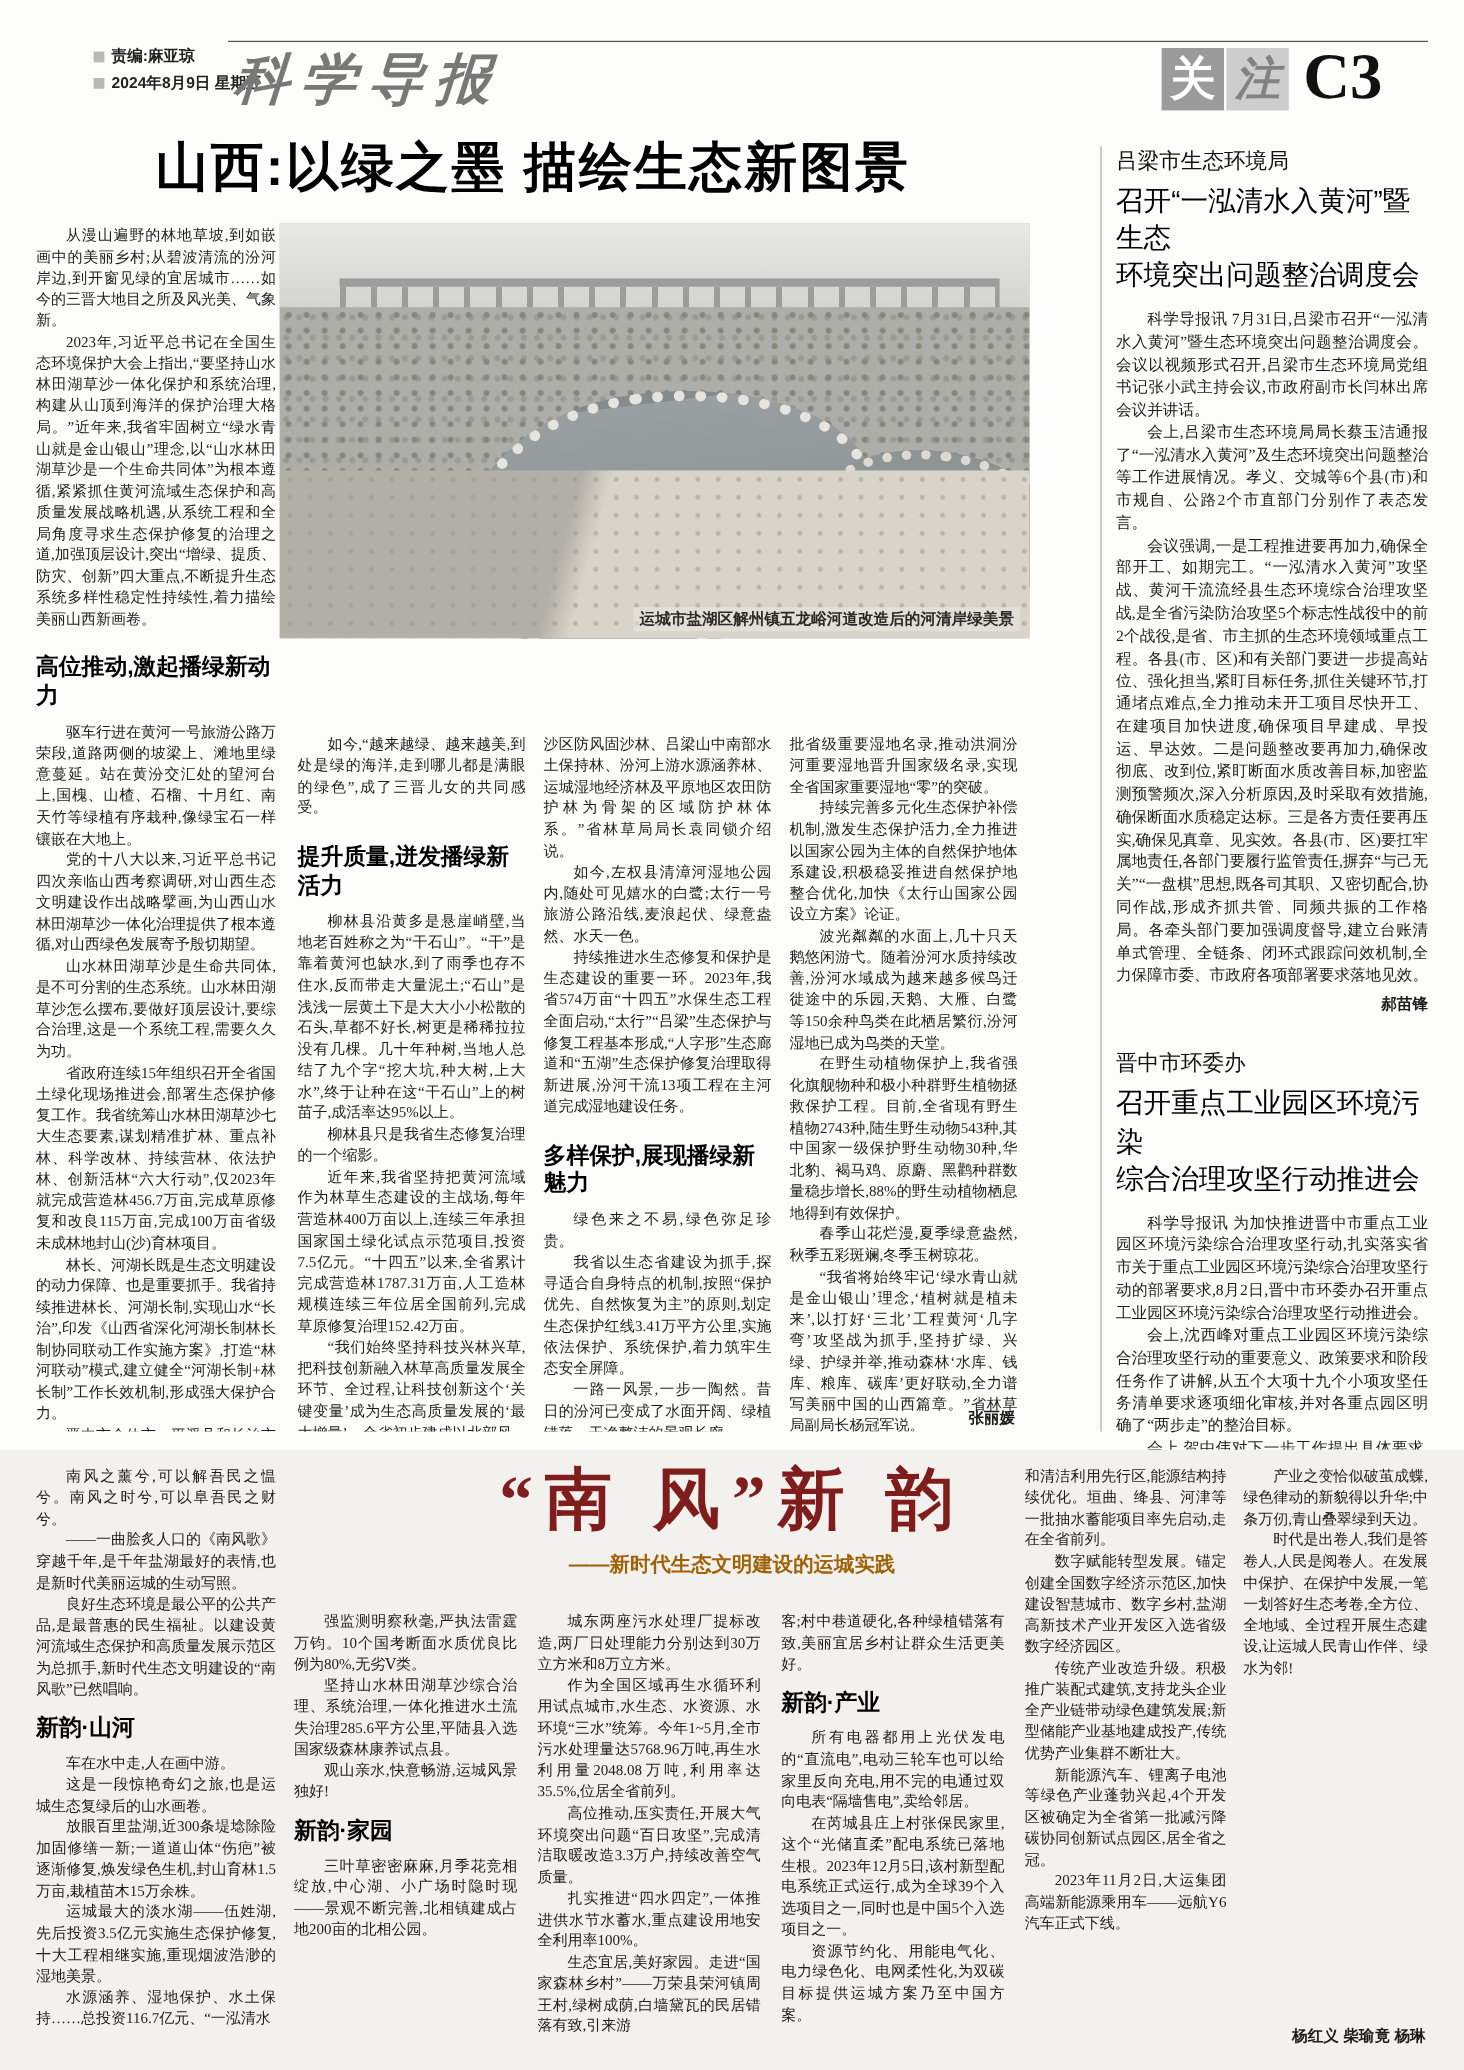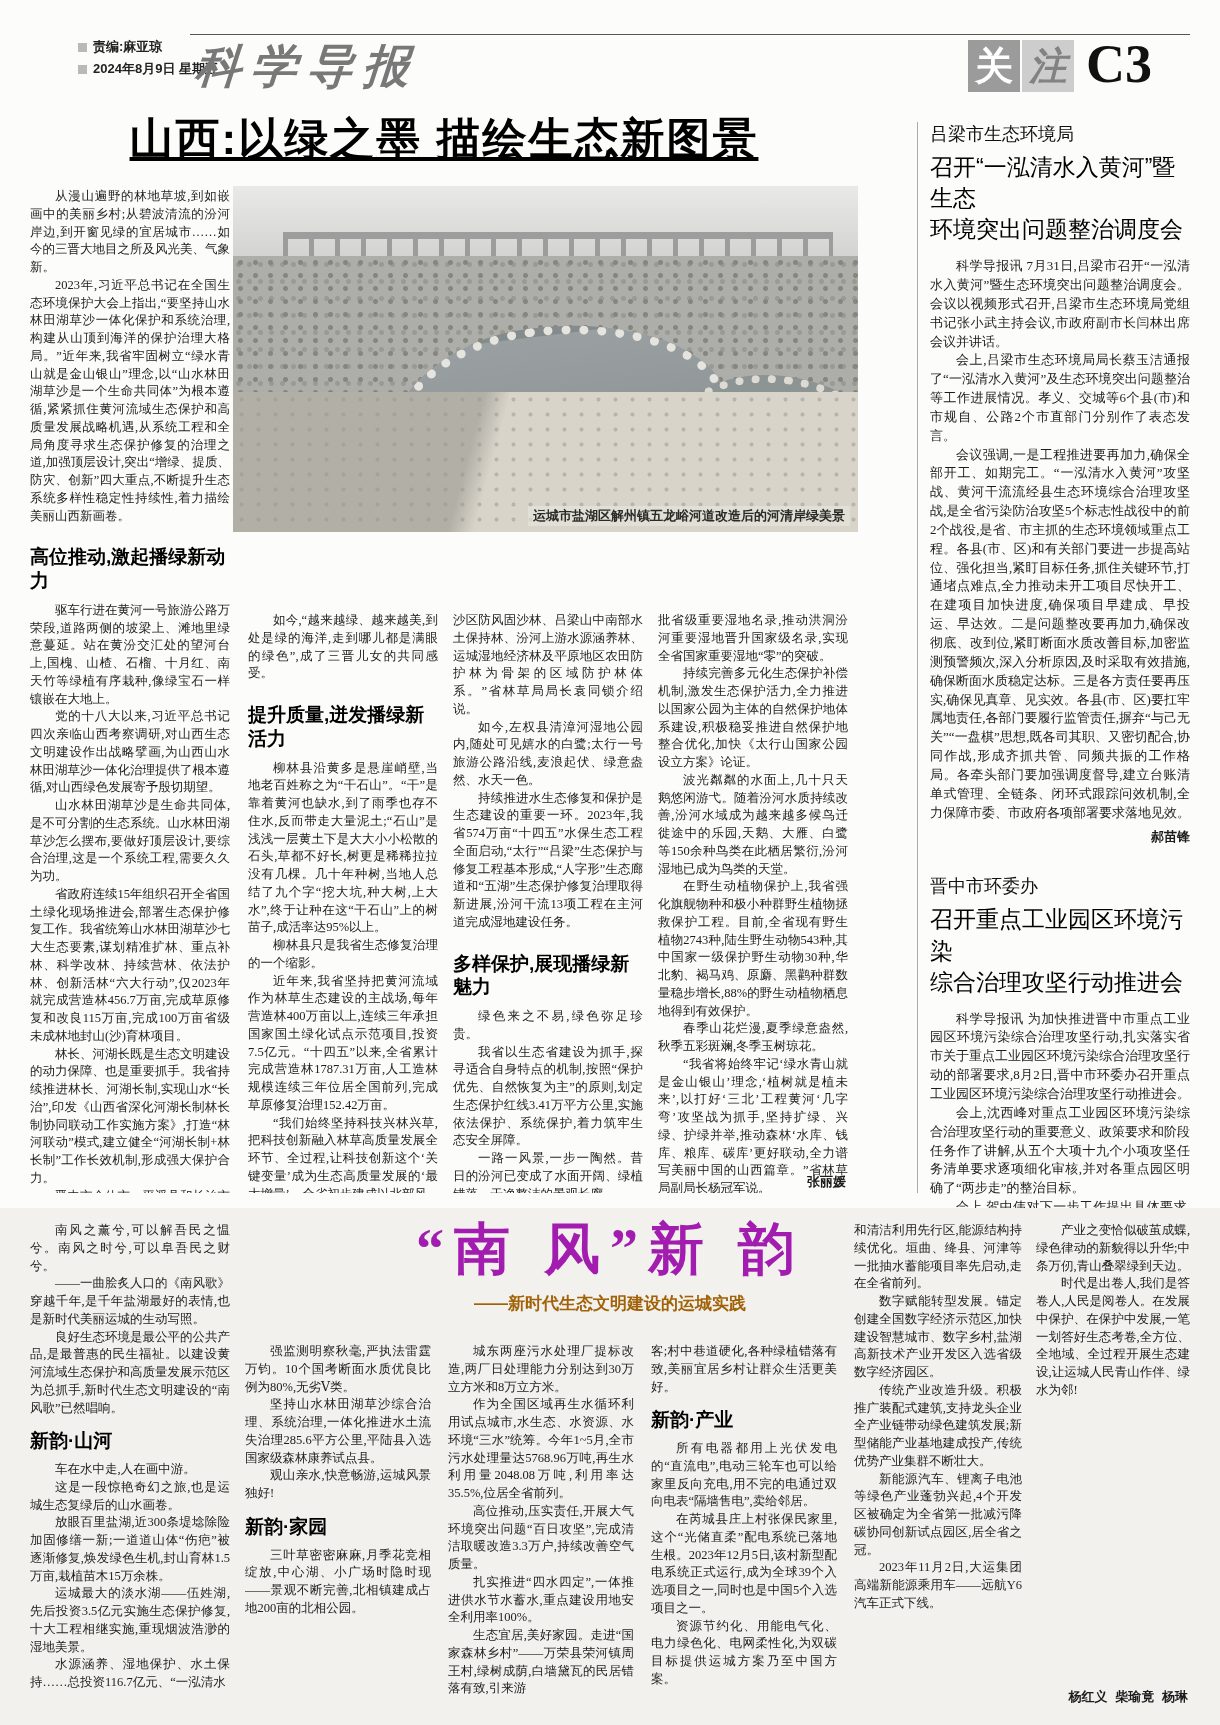--- a/index.html
+++ b/index.html
@@ -13,26 +13,26 @@
   .ed-line{position:absolute;left:42px;font-family:"Liberation Sans",sans-serif;font-size:13px;font-weight:bold;color:#222;display:flex;align-items:center;gap:6px;padding-left:36px;}
   .ed-line .sq{width:9px;height:9px;background:#b9b9b9;display:inline-block;}
   .masthead{position:absolute;left:195px;top:36px;font-size:46px;font-weight:bold;font-style:italic;
     color:#787878;letter-spacing:10px;transform:skewX(-4deg);font-family:"Liberation Serif",serif;}
   .badge{position:absolute;top:40px;width:52px;height:52px;text-align:center;line-height:52px;font-size:38px;font-weight:bold;font-family:"Liberation Sans",sans-serif;}
   .badge-guan{left:968px;background:#9b9b9b;color:#fff;}
   .badge-zhu{left:1022px;background:#cdcdcd;color:#828282;font-style:italic;font-family:"Liberation Serif",serif;}
   .page-no{position:absolute;left:1086px;top:33px;font-family:"Liberation Serif",serif;font-size:54px;font-weight:900;color:#111;}
   
   .main-headline{position:absolute;left:30px;top:110px;width:828px;text-align:center;
-    font-family:"Liberation Sans",sans-serif;font-weight:900;font-size:44px;letter-spacing:2px;color:#000;text-decoration:underline;}
+    font-family:"Liberation Sans",sans-serif;font-weight:900;font-size:44px;letter-spacing:2px;color:#000;}
   .ncol{position:absolute;overflow:hidden;text-align:justify;}
   .ncol p{margin:0;text-indent:2em;font-size:12.5px;line-height:1.42;}
   .ncol h3{font-family:"Liberation Sans",sans-serif;font-weight:bold;font-size:19px;line-height:1.25;
     margin:20px 0 9px;text-align:left;color:#000;}
-  .sign{text-align:right;font-weight:bold;font-family:Liberation Mono, monospace;font-size:13px;margin-top:6px;text-indent:0;}
+  .sign{text-align:right;font-weight:bold;font-family:Liberation Sans, sans-serif;font-size:13px;margin-top:6px;text-indent:0;}
   .sign-abs{position:absolute;right:2px;bottom:2px;background:inherit;}
   .v-rule{position:absolute;left:917px;top:122px;width:1px;height:1071px;background:#a9a9a9;}
   
   .photo{position:absolute;left:233px;top:186px;width:625px;height:346px;background:#c7c7c5;overflow:hidden;}
   .ph-sky{position:absolute;left:0;top:0;width:100%;height:84px;background:linear-gradient(#e9e9e8,#cfcfce);}
   .ph-bridge{position:absolute;left:8%;top:46px;width:88%;height:36px;border-top:7px solid #8f8f8f;
     background:repeating-linear-gradient(90deg,#8f8f8f 0 5px,rgba(0,0,0,0) 5px 26px);opacity:.8;}
   .ph-hills{position:absolute;left:0;top:70px;width:100%;height:170px;background-color:#adada9;
     background-image:radial-gradient(circle,#86867f 2px,rgba(0,0,0,0) 3px),radial-gradient(circle,#9a9a93 2px,rgba(0,0,0,0) 3px);
     background-size:15px 13px,11px 17px;}
@@ -50,21 +50,21 @@
   
   .right-col{position:absolute;left:930px;top:122px;width:260px;}
   .kicker{font-size:18px;color:#111;margin:0 0 6px;}
   .r-headline{font-family:"Liberation Sans",sans-serif;font-weight:400;font-size:23px;line-height:1.35;color:#000;}
   .right-col .body{margin-top:12px;text-align:justify;}
   .right-col .body p{margin:0;text-indent:2em;font-size:13px;line-height:1.45;}
   .r-article+.r-article{margin-top:28px;}
   
   .bottom{position:absolute;left:0;top:1208px;width:1220px;height:517px;background:#f2f1ee;}
   .b-headline{position:absolute;left:355px;top:4px;width:510px;text-align:center;
-    font-family:"Liberation Serif",serif;font-weight:900;font-size:56px;letter-spacing:10px;color:#a21caf;}
+    font-family:"Liberation Serif",serif;font-weight:900;font-size:56px;letter-spacing:10px;color:#7f1d1d;}
   .b-subtitle{position:absolute;left:355px;top:84px;width:510px;text-align:center;
     font-family:"Liberation Sans",sans-serif;font-weight:bold;font-size:17px;color:#a16207;}
   .bottom .ncol p{font-size:12.5px;}
   .bottom .ncol h3{font-size:19px;margin:12px 0 8px;}
 </style>
 </head>
 <body>
 
 <div class="top-rule"></div>
 <div class="ed-line" style="top:38px;">

